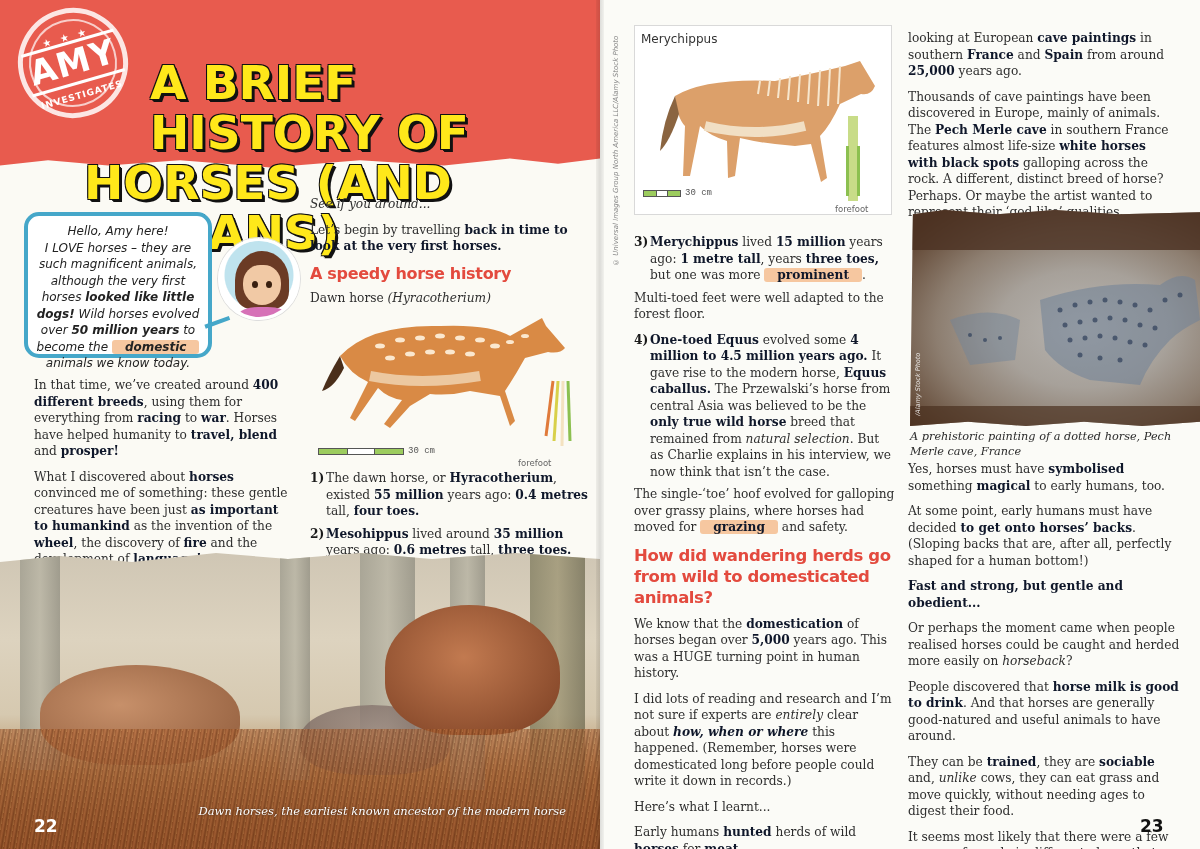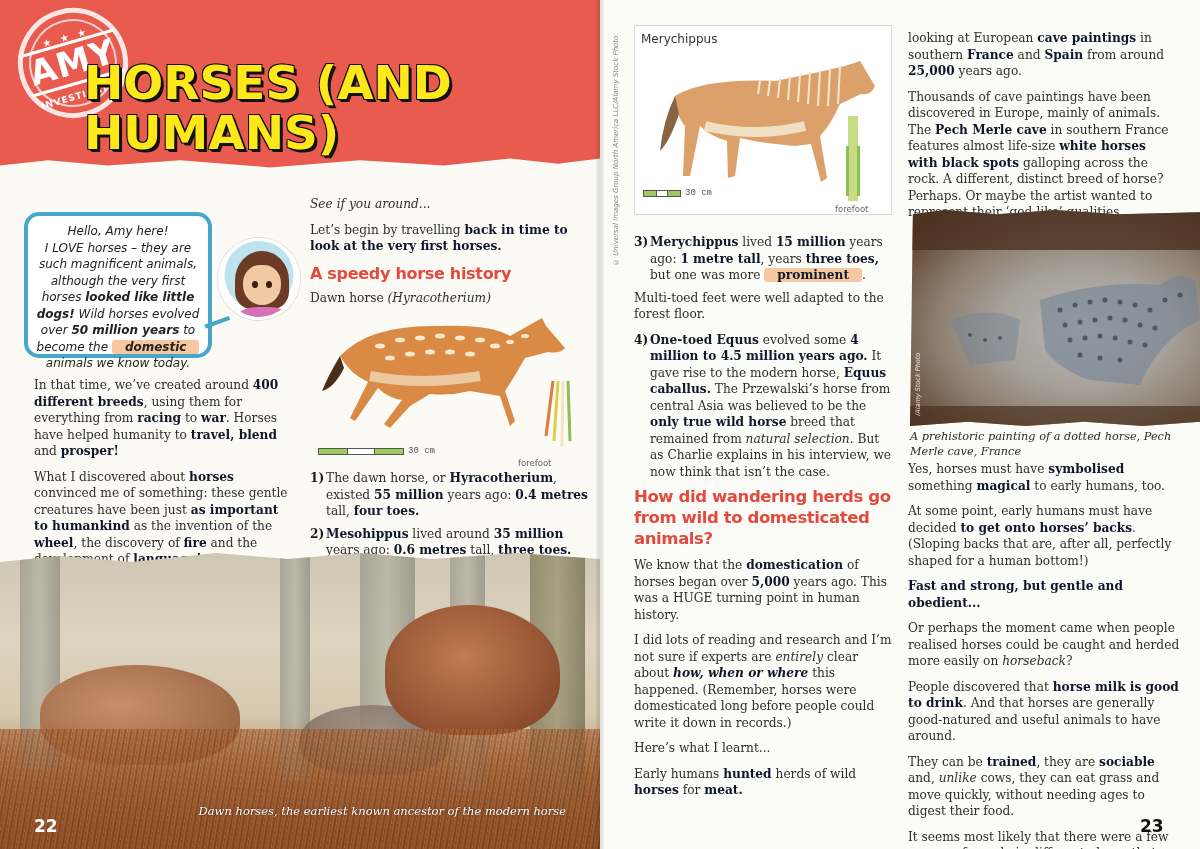--- a/index.html
+++ b/index.html
@@ -101,20 +101,21 @@
   <div class="page-left">
     <div class="header-band"></div>
 
     <div class="stamp">
       <span class="stamp-stars">★ ★ ★</span>
       <span class="stamp-amy">AMY</span>
       <span class="stamp-sub">INVESTIGATES</span>
     </div>
 
     <h1 class="title">
+      <span class="l1">A BRIEF HISTORY OF</span>
       <span class="l2">HORSES (AND HUMANS)</span>
     </h1>
 
     <div class="bubble">
       <span>Hello, Amy here!</span><br>
       <span>I LOVE horses – they are such magnificent animals, although the very first horses </span><b>looked like little dogs!</b><span> Wild horses evolved over </span><b>50 million years</b><span> to become the </span><b class="hl">domestic</b><span> animals we know today.</span>
     </div>
     <div class="bubble-tail"></div>
 
     <div class="avatar">
@@ -253,20 +254,21 @@
         <b>Merychippus</b><span> lived </span><b>15 million</b><span> years ago: </span><b>1 metre tall</b><span>, years </span><b>three toes,</b><span> but one was more </span><b class="hl">prominent</b><span>.</span>
       </li>
     </ul>
     <p>Multi-toed feet were well adapted to the forest floor.</p>
     <ul class="num-list">
       <li>
         <span class="n">4)</span>
         <b>One-toed Equus</b><span> evolved some </span><b>4 million to 4.5 million years ago.</b><span> It gave rise to the modern horse, </span><b>Equus caballus.</b><span> The Przewalski’s horse from central Asia was believed to be the </span><b>only true wild horse</b><span> breed that remained from </span><i>natural selection</i><span>. But as Charlie explains in his interview, we now think that isn’t the case.</span>
       </li>
     </ul>
+    <p><span>The single-‘toe’ hoof evolved for galloping over grassy plains, where horses had moved for </span><b class="hl">grazing</b><span> and safety.</span></p>
     <h2 class="sub-head-lg" style="margin: 6px 0 8px;">How did wandering herds go from wild to domesticated animals?</h2>
     <p><span>We know that the </span><b>domestication</b><span> of horses began over </span><b>5,000</b><span> years ago. This was a HUGE turning point in human history.</span></p>
     <p><span>I did lots of reading and research and I’m not sure if experts are </span><i>entirely</i><span> clear about </span><b><i>how, when or where</i></b><span> this happened. (Remember, horses were domesticated long before people could write it down in records.)</span></p>
     <p>Here’s what I learnt...</p>
     <p><span>Early humans </span><b>hunted</b><span> herds of wild </span><b>horses</b><span> for </span><b>meat.</b></p>
 
   </div>
 
   <div class="col-r2 body-text">
     <p><span>looking at European </span><b>cave paintings</b><span> in southern </span><b>France</b><span> and </span><b>Spain</b><span> from around </span><b>25,000</b><span> years ago.</span></p>

